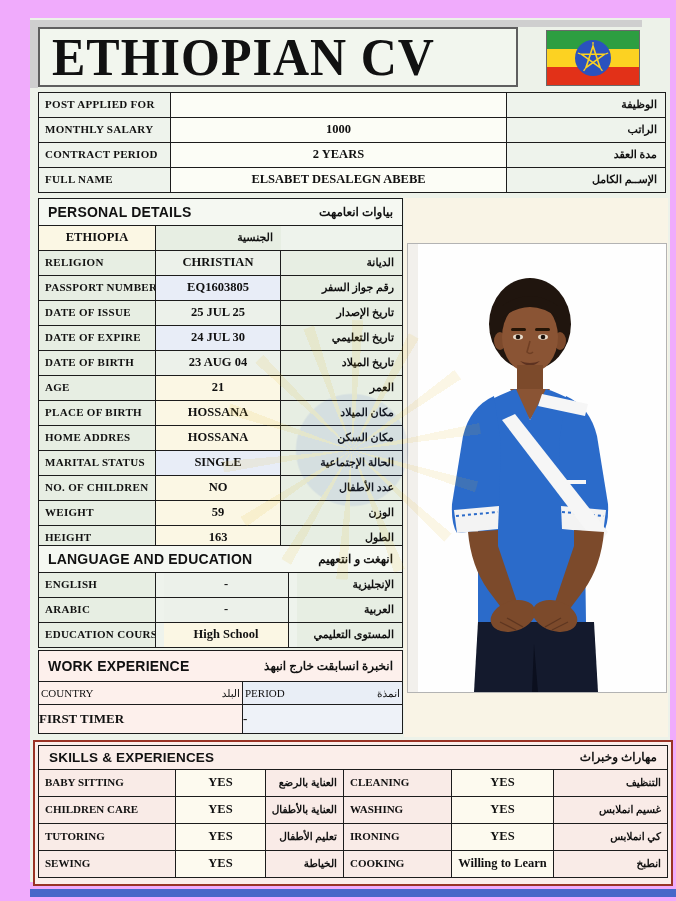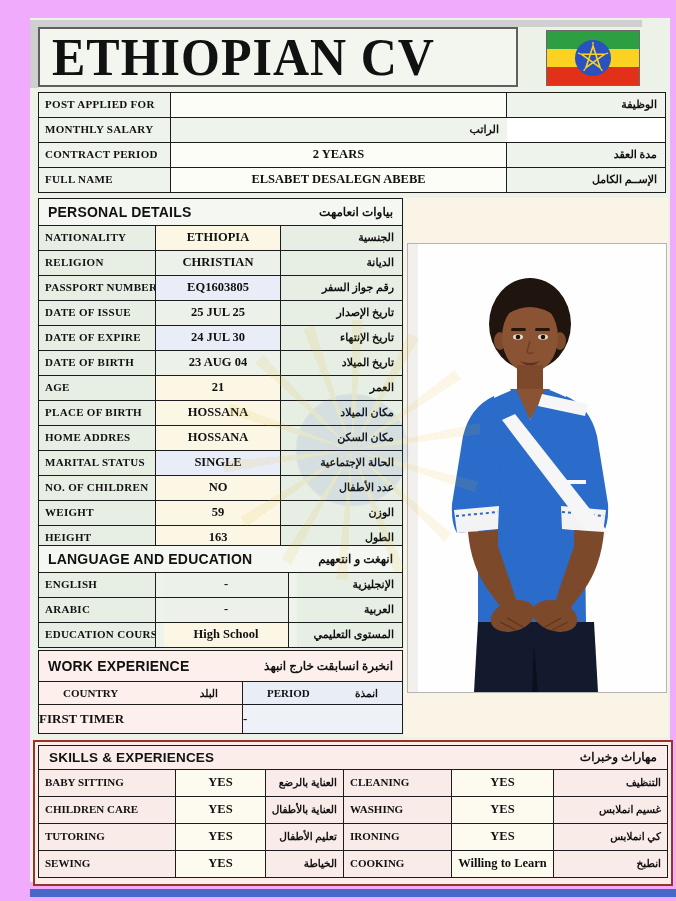--- a/index.html
+++ b/index.html
@@ -47,22 +47,22 @@
   
   .gsec{left:38px;top:545px;width:365px;background:#eef3ec;}
   .gsec .sec-head{height:26px;}
   .grow{display:grid;grid-template-columns:117px 125px 1fr;height:24px;line-height:23px;border-bottom:1px solid #1c1c1c;gap:8px;}
   .grow:last-child{border-bottom:none;}
 
   
   .wsec{left:38px;top:650px;width:365px;background:#fdf0ec;}
   .wsec .sec-head{height:30px;background:#fdf0ec;}
   .wcols{display:grid;grid-template-columns:204px 1fr;height:22px;line-height:21px;border-bottom:1px solid #1c1c1c;}
-  .wcol{display:flex;justify-content:space-between;align-items:center;padding:0 24px;
-        font-weight:bold;font-size:11px;border-right:1px solid #1c1c1c;background:#fdf0ec;}
+  .wcol{display:flex;justify-content:space-between;align-items:center;padding:0 2px;
+        font-weight:normal;font-size:11px;border-right:1px solid #1c1c1c;background:#fdf0ec;}
   .wcol:last-child{border-right:none;background:#e9eef6;}
   .wcol .ar{font-size:10.5px;direction:rtl;}
   .wvals{display:grid;grid-template-columns:204px 1fr;height:28px;line-height:27px;}
   .wval{text-align:left;font-weight:bold;font-size:13px;border-right:1px solid #1c1c1c;background:#fdf0ec;}
   .wval:last-child{border-right:none;background:#eef2f8;}
 
   
   .ssec{position:absolute;left:33px;top:740px;width:640px;height:146px;border:2px solid #993325;
         background:#fbeeea;padding:3px;box-sizing:border-box;}
   .shead{height:25px;border:1px solid #1c1c1c;display:flex;justify-content:space-between;align-items:center;
@@ -116,41 +116,41 @@
   </div>
 
   <div class="ttable">
     <div class="trow">
       <div class="lc">POST APPLIED FOR</div>
       <div class="vc w"></div>
       <div class="ac">الوظيفة</div>
     </div>
     <div class="trow">
       <div class="lc">MONTHLY SALARY</div>
+      <div class="vc w">1000</div>
       <div class="ac">الراتب</div>
     </div>
     <div class="trow">
       <div class="lc">CONTRACT PERIOD</div>
       <div class="vc w">2 YEARS</div>
       <div class="ac">مدة العقد</div>
     </div>
     <div class="trow">
       <div class="lc">FULL NAME</div>
       <div class="vc w">ELSABET DESALEGN ABEBE</div>
       <div class="ac">الإســم الكامل</div>
     </div>
   </div>
 
   <div class="sec psec">
     <div class="sec-head">
       <span class="sec-title">PERSONAL DETAILS</span>
       <span class="sec-ar">بياوات انعامهت</span>
     </div>
     <div class="prow">
-      <div class="lc">NATIONALITY</div>
       <div class="vc">ETHIOPIA</div>
       <div class="ac">الجنسية</div>
     </div>
     <div class="prow">
       <div class="lc">RELIGION</div>
       <div class="vc g">CHRISTIAN</div>
       <div class="ac">الديانة</div>
     </div>
     <div class="prow">
       <div class="lc">PASSPORT NUMBER</div>
@@ -158,21 +158,21 @@
       <div class="ac">رقم جواز السفر</div>
     </div>
     <div class="prow">
       <div class="lc">DATE OF ISSUE</div>
       <div class="vc g">25 JUL 25</div>
       <div class="ac">تاريخ الإصدار</div>
     </div>
     <div class="prow">
       <div class="lc">DATE OF EXPIRE</div>
       <div class="vc b">24 JUL 30</div>
-      <div class="ac">تاريخ الإنتهاء</div>
+      <div class="ac">تاريخ التعليمي</div>
     </div>
     <div class="prow">
       <div class="lc">DATE OF BIRTH</div>
       <div class="vc g">23 AUG 04</div>
       <div class="ac">تاريخ الميلاد</div>
     </div>
     <div class="prow">
       <div class="lc">AGE</div>
       <div class="vc">21</div>
       <div class="ac">العمر</div>

